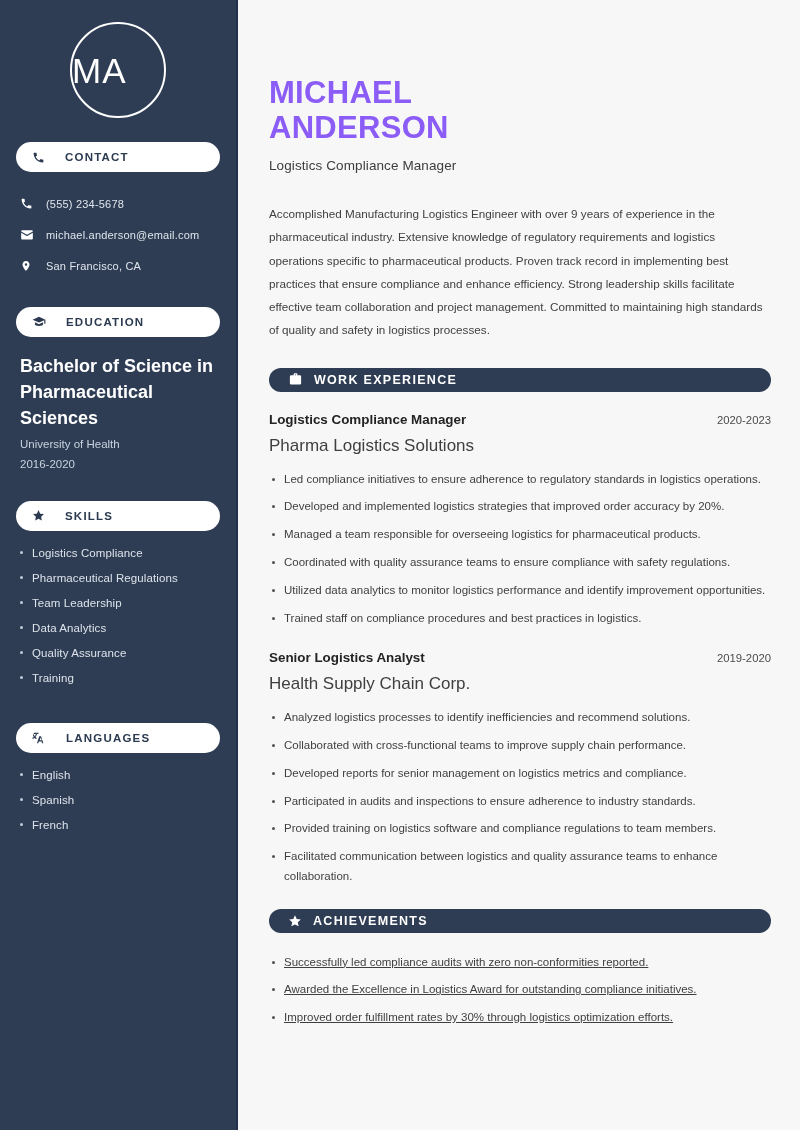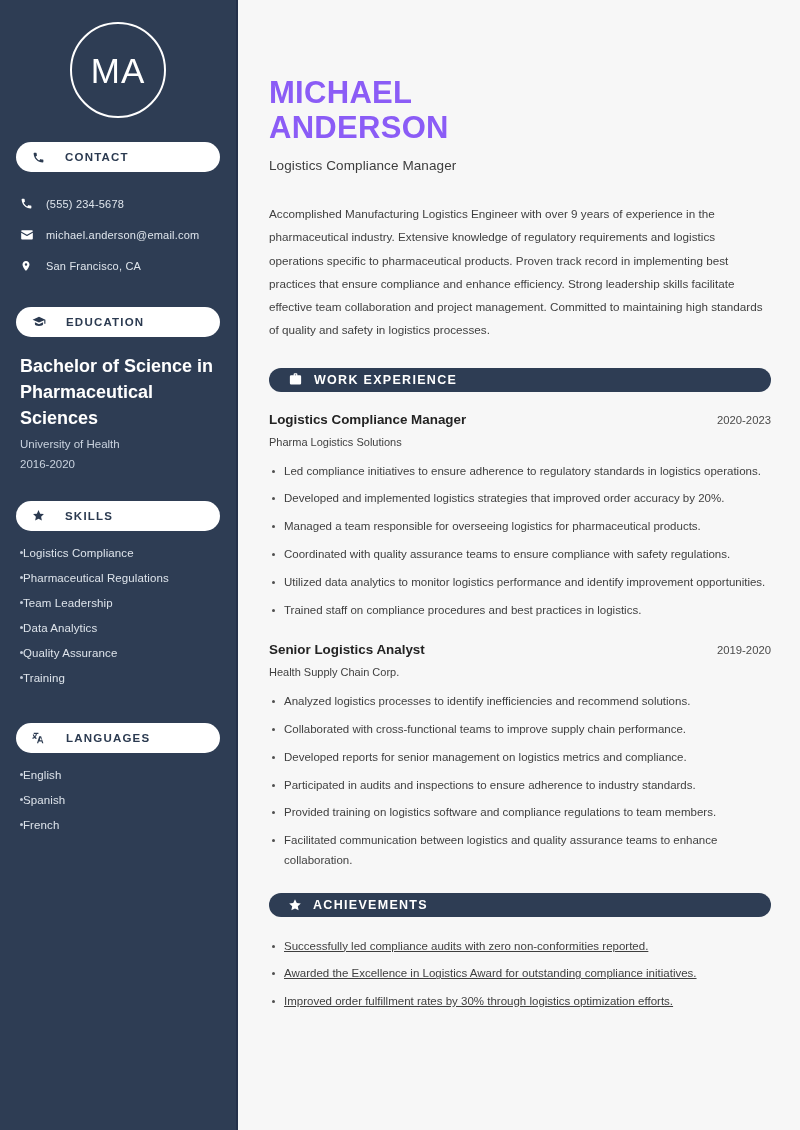--- a/index.html
+++ b/index.html
@@ -29,21 +29,21 @@
   .avatar-wrap {
     display: flex;
     justify-content: center;
     padding-top: 22px;
     padding-bottom: 24px;
   }
   .avatar {
     width: 96px; height: 96px;
     border-radius: 50%;
     border: 2px solid #ffffff;
-    display: flex; align-items: center; justify-content: center;
+    display: flex; align-items: center; justify-content: flex-start;
   }
   .avatar-initials {
     color: #ffffff;
     font-size: 35px;
     font-weight: 400;
     letter-spacing: 1px;
     line-height: 1;
   }
 
   
@@ -94,20 +94,21 @@
     color: #c9d2de;
     font-size: 11.5px;
     line-height: 1.75;
   }
 
   
   .side-list { padding: 0 4px; margin-bottom: 26px; }
   .side-item {
     display: flex;
     align-items: baseline;
+    gap: 9px;
     height: 25px;
   }
   .side-item .dot {
     width: 3px; height: 3px;
     background: #c3ccd9;
     border-radius: 50%;
     flex: 0 0 3px;
     transform: translateY(-3px);
   }
   .side-item span.txt {
@@ -176,21 +177,21 @@
     font-size: 13.4px;
     font-weight: 700;
   }
   .job-dates {
     color: #4b4b4b;
     font-size: 11.3px;
     white-space: nowrap;
   }
   .job-company {
     color: #3f3f3f;
-    font-size: 11px;
+    font-size: 17px;
     margin-top: 9px;
     margin-bottom: 14px;
   }
 
   ul.bullets { list-style: none; }
   ul.bullets li {
     position: relative;
     padding-left: 15px;
     color: #3f3f3f;
     font-size: 11.5px;

